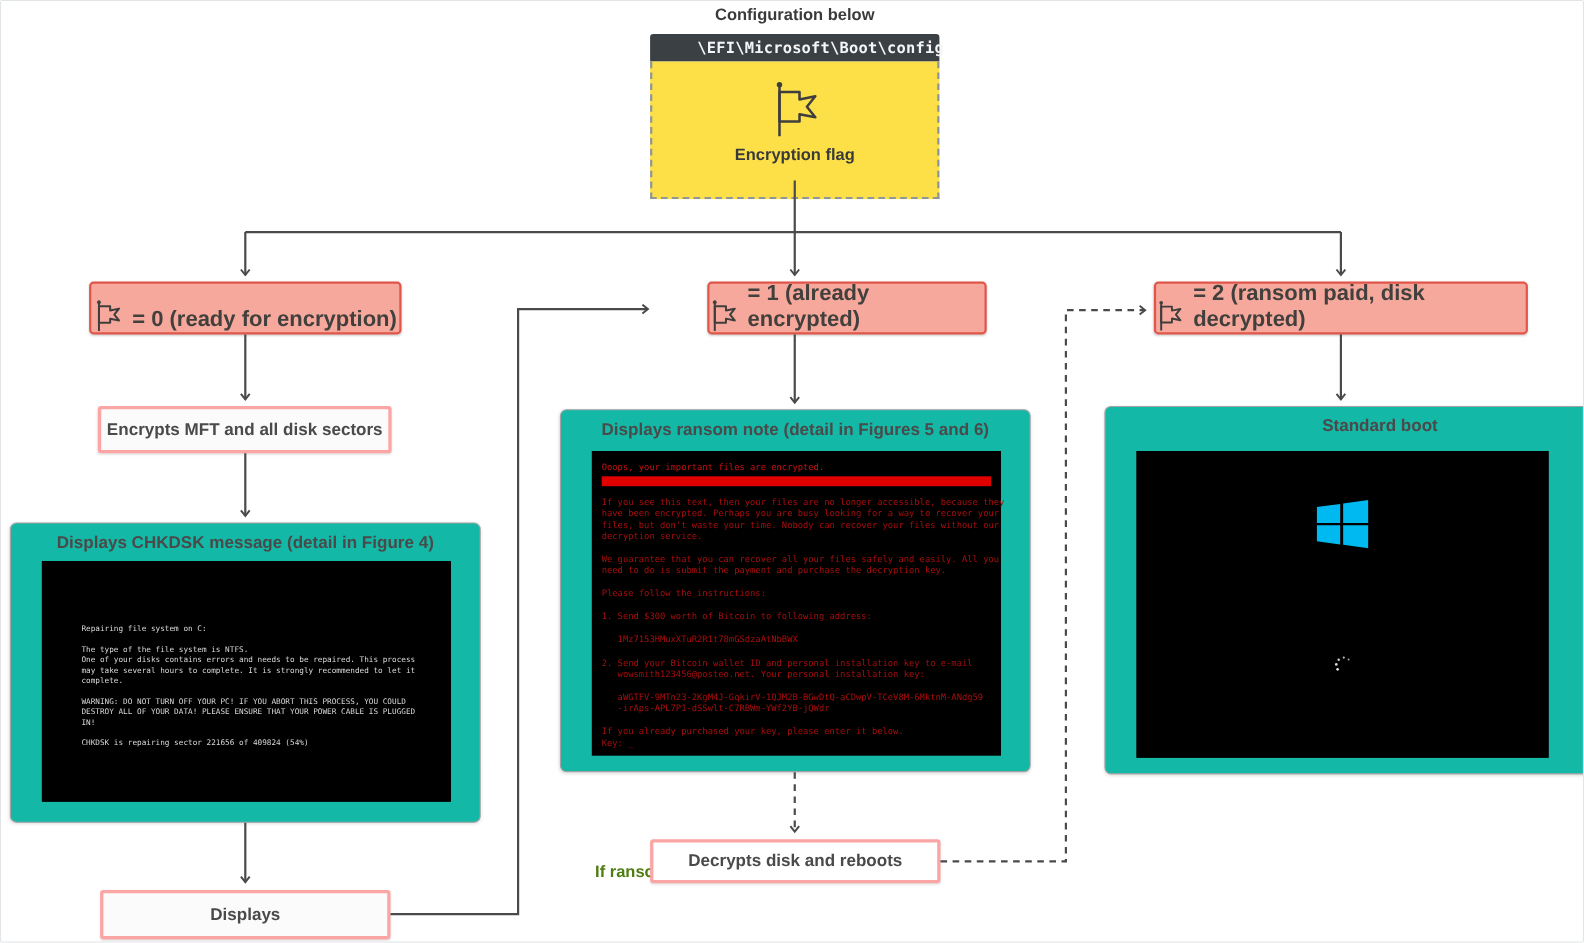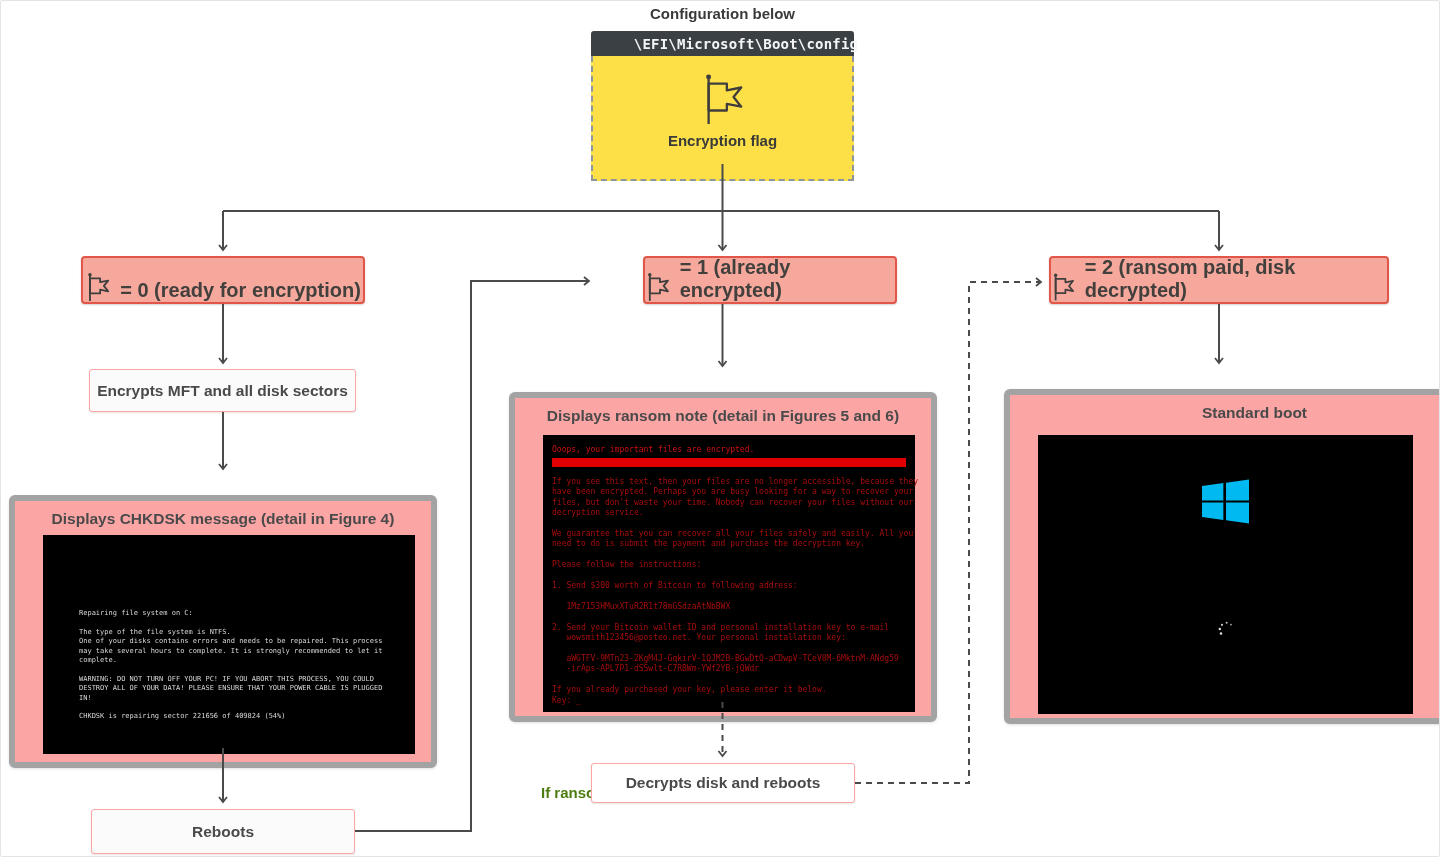--- a/index.html
+++ b/index.html
@@ -28,41 +28,40 @@
   
   .flagbox{
     background:var(--flag-fill,#f7a89d);border:2px solid var(--flag-border,#e2564a);
     border-radius:4px;box-shadow:0 1px 2px rgba(0,0,0,.18);
     display:flex;align-items:flex-end;justify-content:center;gap:9px;
     font-size:20px;font-weight:700;color:#42403d;
   }
 
   
   .stepbox{
-    background:#fbfbfb;border:1px solid #fca5a5;border-radius:3px;
+    background:#fbfbfb;border:3px solid #fca5a5;border-radius:3px;
     box-shadow:0 1px 2px rgba(0,0,0,.10);
     display:flex;align-items:center;justify-content:center;
     font-size:15.5px;font-weight:700;color:#4a4a4a;
   }
 
   
   .panel{
-    background:#fca5a5;border:6px solid #a3a3a3;border-radius:6px;
+    background:#14b8a6;border:1px solid #a3a3a3;border-radius:6px;
     box-shadow:0 1px 3px rgba(0,0,0,.12);
-    margin-top:20px;
   }
   .panel-title{
     position:absolute;left:0;right:0;top:9px;text-align:center;
     font-size:15.5px;font-weight:700;color:#4a4a4a;
   }
   .screen{position:absolute;background:var(--terminal-bg,#000);}
   .term{
     font-family:"DejaVu Sans Mono","Liberation Mono",monospace;
     color:var(--terminal-text,#d8d8d8);font-size:7px;line-height:9.4px;
-    white-space:pre;margin:0;padding:74px 8px 0 36px;
+    white-space:pre;margin:0;padding:58px 8px 0 36px;
   }
   .ransom-wrap{padding:10px 9px 0 9px;}
   .ransom-head{
     font-family:"DejaVu Sans Mono","Liberation Mono",monospace;
     color:var(--ransom-headline,#cc1111);font-size:8px;line-height:10px;white-space:pre;
   }
   .ransom-bar{height:9px;background:var(--ransom-bar,#e00000);margin-top:3px;}
   .ransom-body{
     font-family:"DejaVu Sans Mono","Liberation Mono",monospace;
     color:var(--ransom-body,#a80d0d);font-size:8px;line-height:10.4px;white-space:pre;margin:10px 0 0 0;
@@ -131,21 +130,21 @@
 complete.
 
 WARNING: DO NOT TURN OFF YOUR PC! IF YOU ABORT THIS PROCESS, YOU COULD
 DESTROY ALL OF YOUR DATA! PLEASE ENSURE THAT YOUR POWER CABLE IS PLUGGED
 IN!
 
 CHKDSK is repairing sector 221656 of 409824 (54%)</pre>
     </div>
   </div>
 
-  <div class="abs stepbox" style="left:90px;top:808px;width:264px;height:45px;">Reboots</div>
+  <div class="abs stepbox" style="left:90px;top:808px;width:264px;height:45px;">Displays</div>
 
   <div class="abs panel" style="left:508px;top:371px;width:428px;height:330px;">
     <div class="panel-title">Displays ransom note (detail in Figures 5 and 6)</div>
     <div class="screen" style="left:28px;top:37px;width:372px;height:277px;">
       <div class="ransom-wrap">
         <div class="ransom-head">Ooops, your important files are encrypted.</div>
         <div class="ransom-bar"></div>
         <pre class="ransom-body">If you see this text, then your files are no longer accessible, because they
 have been encrypted. Perhaps you are busy looking for a way to recover your
 files, but don't waste your time. Nobody can recover your files without our

